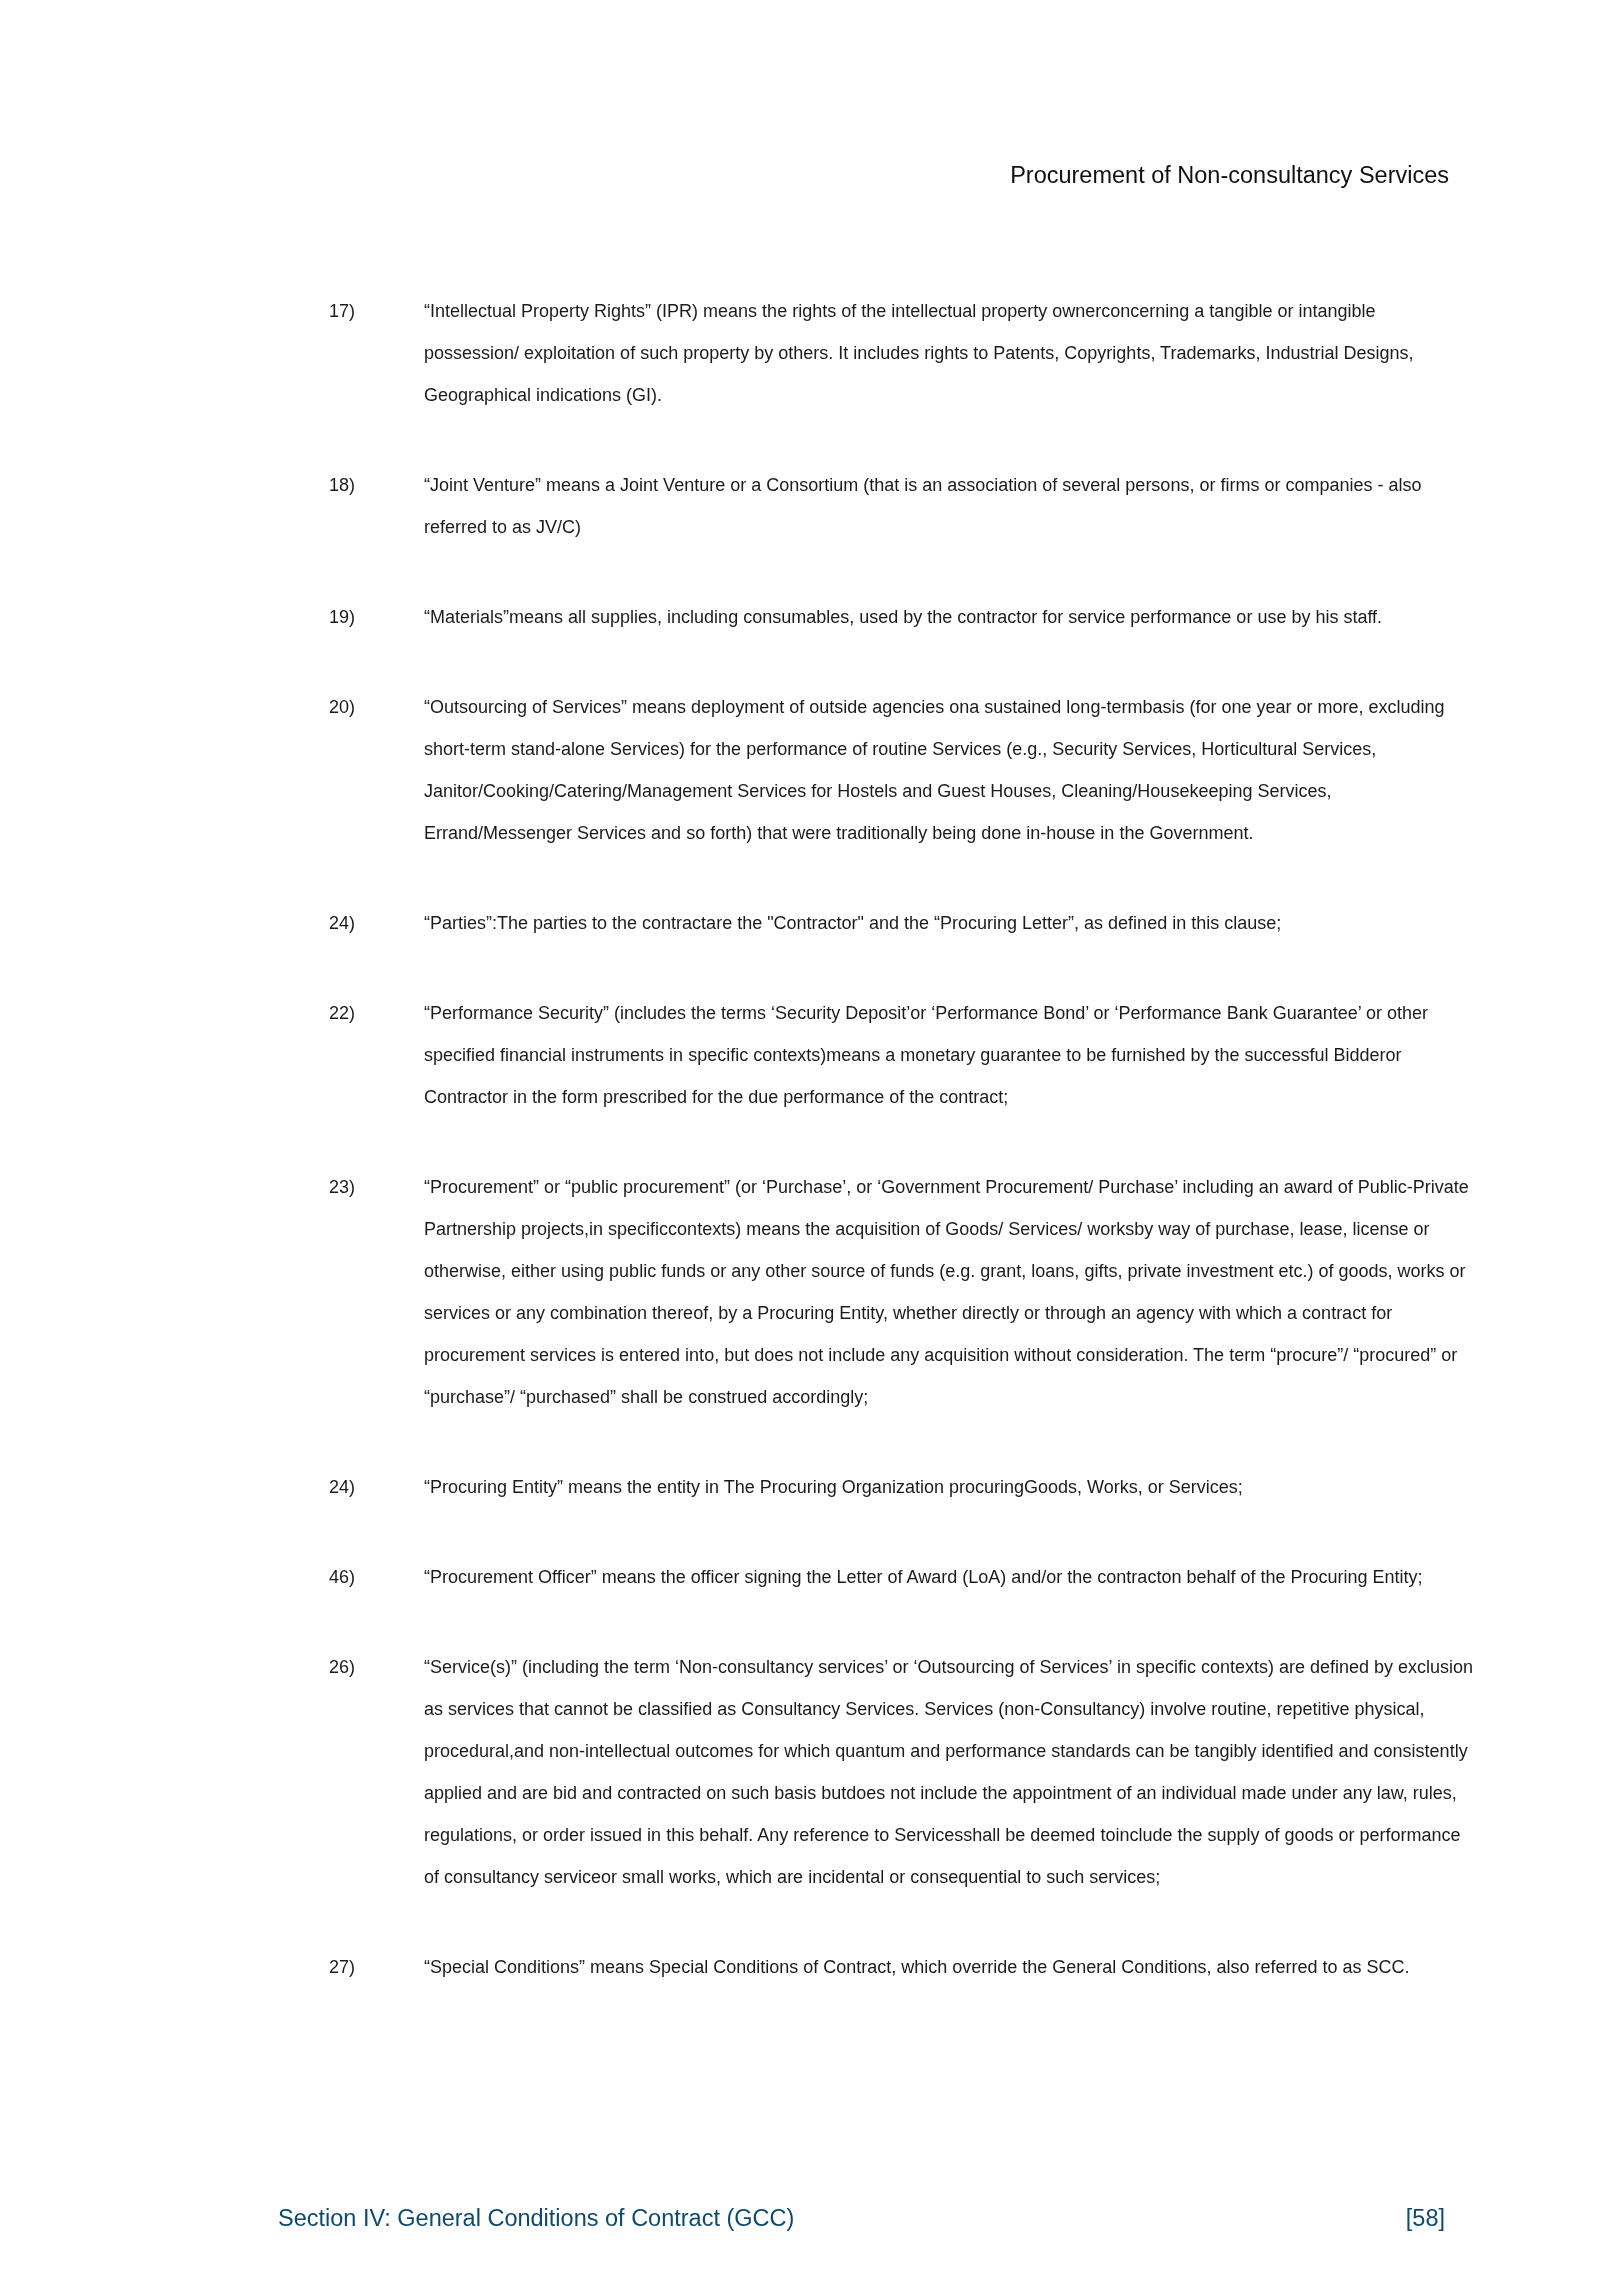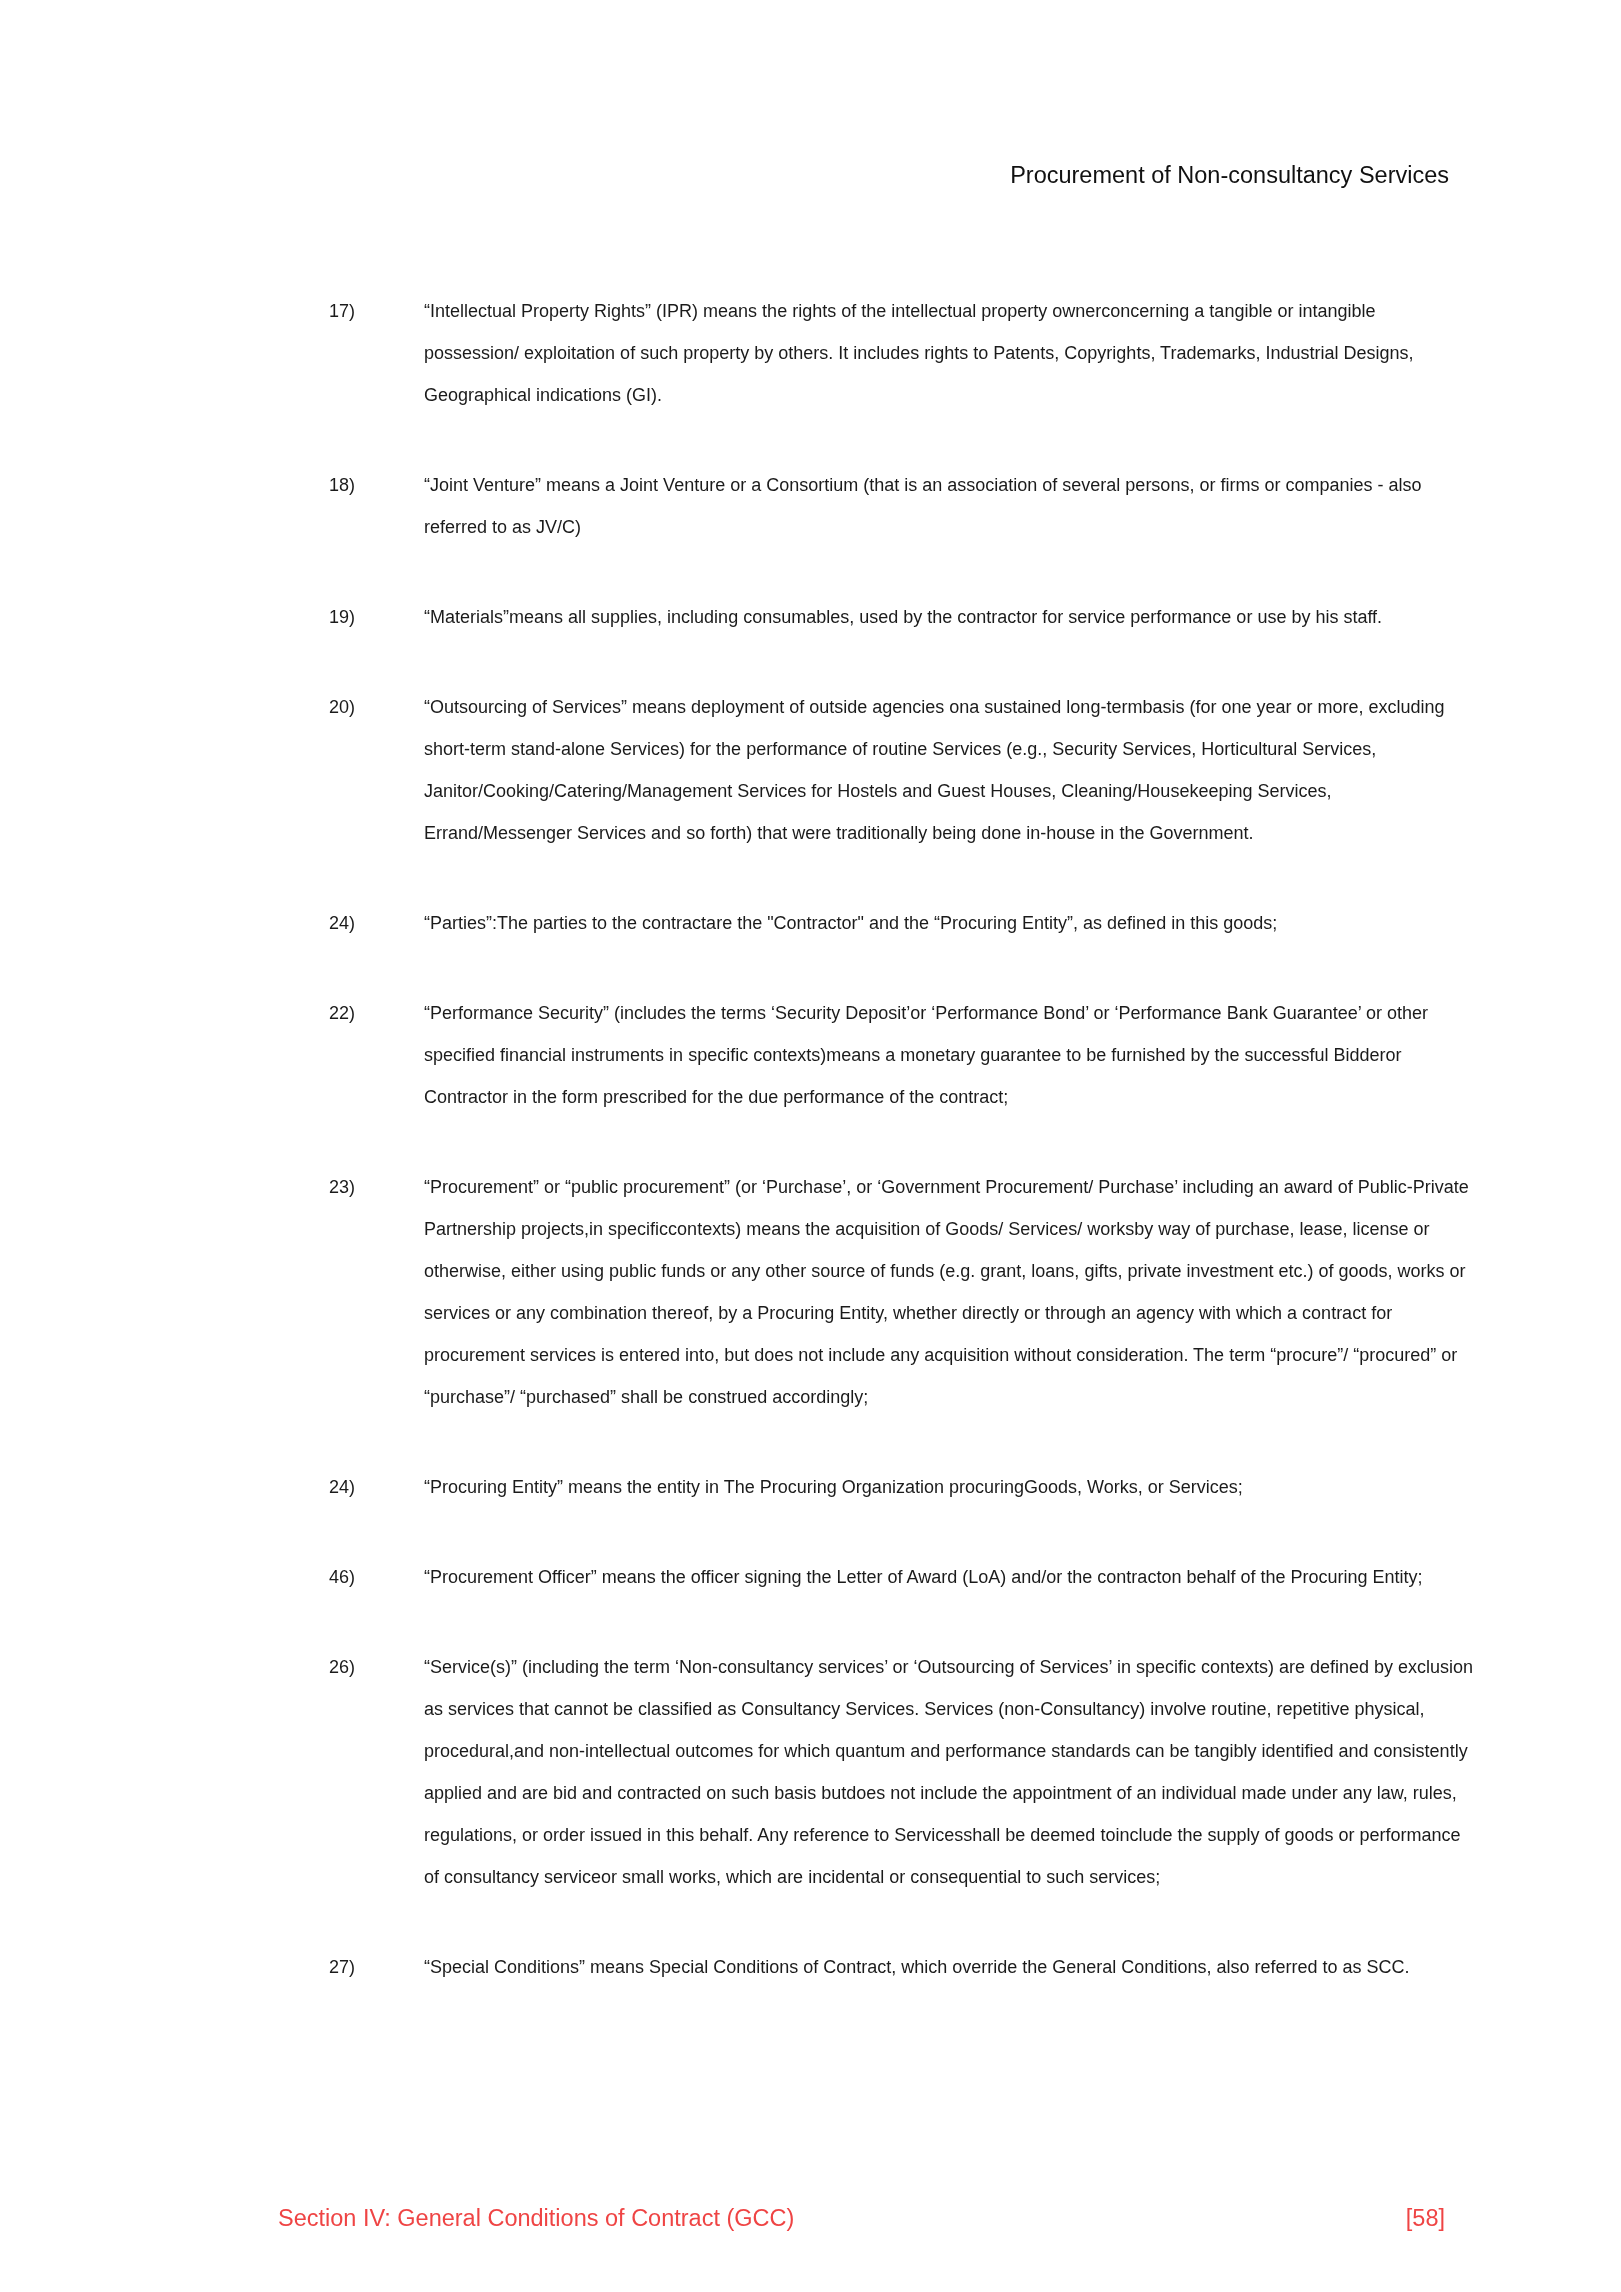--- a/index.html
+++ b/index.html
@@ -45,21 +45,21 @@
   }
   .footer {
     position: absolute;
     top: 2125px;
     left: 198px;
     right: 192px;
     display: flex;
     justify-content: space-between;
     align-items: baseline;
     font-size: 23.5px;
-    color: #ef4444;
+    color: #0c4a6e;
   }
 </style>
 </head>
 <body>
 
 <div class="page">
 
   <div class="header">
     <span>Procurement of Non-consultancy Services</span>
   </div>
@@ -81,21 +81,21 @@
       <div class="def-text">“Materials”means all supplies, including consumables, used by the contractor for service performance or use by his staff.</div>
     </div>
 
     <div class="def-item">
       <span class="def-num">20)</span>
       <div class="def-text">“Outsourcing of Services” means deployment of outside agencies ona sustained long-termbasis (for one year or more, excluding short-term stand-alone Services) for the performance of routine Services (e.g., Security Services, Horticultural Services, Janitor/Cooking/Catering/Management Services for Hostels and Guest Houses, Cleaning/Housekeeping Services, Errand/Messenger Services and so forth) that were traditionally being done in-house in the Government.</div>
     </div>
 
     <div class="def-item">
       <span class="def-num">24)</span>
-      <div class="def-text">“Parties”:The parties to the contractare the "Contractor" and the “Procuring Entity”, as defined in this goods;</div>
+      <div class="def-text">“Parties”:The parties to the contractare the "Contractor" and the “Procuring Letter”, as defined in this clause;</div>
     </div>
 
     <div class="def-item">
       <span class="def-num">22)</span>
       <div class="def-text">“Performance Security” (includes the terms ‘Security Deposit’or ‘Performance Bond’ or ‘Performance Bank Guarantee’ or other specified financial instruments in specific contexts)means a monetary guarantee to be furnished by the successful Bidderor Contractor in the form prescribed for the due performance of the contract;</div>
     </div>
 
     <div class="def-item">
       <span class="def-num">23)</span>
       <div class="def-text">“Procurement” or “public procurement” (or ‘Purchase’, or ‘Government Procurement/ Purchase’ including an award of Public-Private Partnership projects,in specificcontexts) means the acquisition of Goods/ Services/ worksby way of purchase, lease, license or otherwise, either using public funds or any other source of funds (e.g. grant, loans, gifts, private investment etc.) of goods, works or services or any combination thereof, by a Procuring Entity, whether directly or through an agency with which a contract for procurement services is entered into, but does not include any acquisition without consideration. The term “procure”/ “procured” or “purchase”/ “purchased” shall be construed accordingly;</div>

